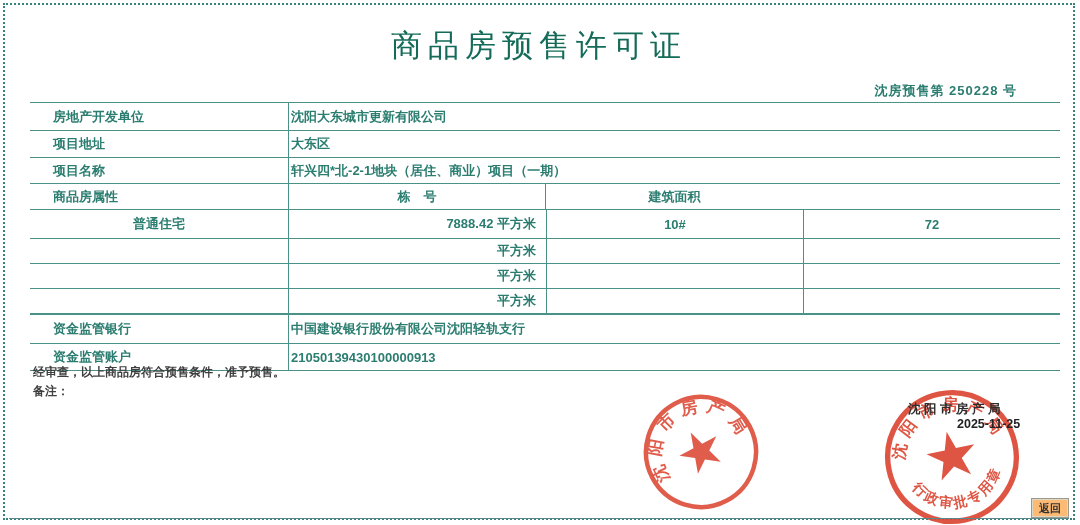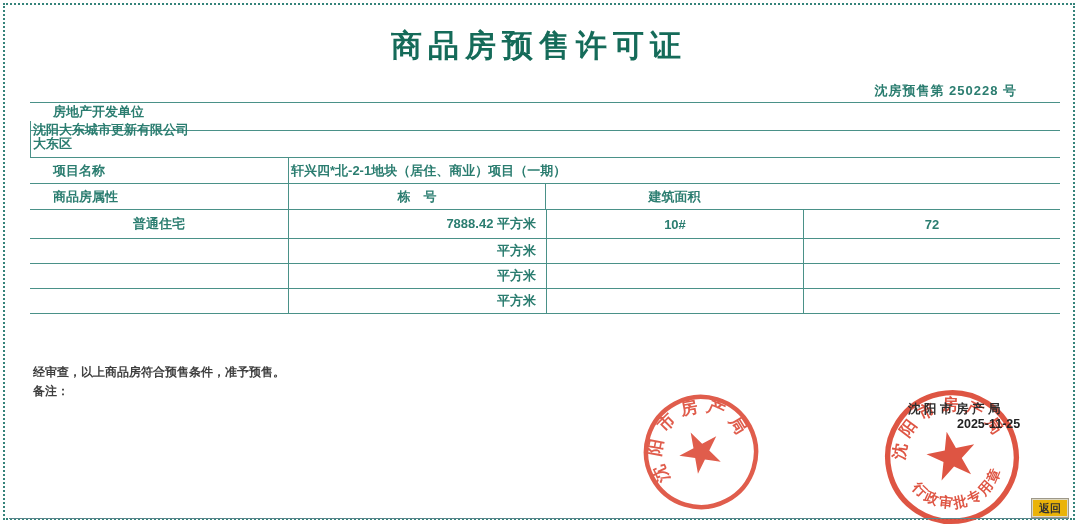--- a/index.html
+++ b/index.html
@@ -7,33 +7,33 @@
     width:1080px;height:525px;position:relative;overflow:hidden;
     background:#ffffff;
     font-family:"Liberation Sans", sans-serif;
   }
   .page{
     position:absolute;left:3px;top:3px;width:1068px;height:513px;
     border:2px dotted #35837a;background:#ffffff;
   }
   .title{
     position:absolute;left:0;right:0;top:20px;
-    text-align:center;font-size:31px;font-weight:700;
+    text-align:center;font-size:31px;font-weight:400;
     letter-spacing:6px;color:#156b59;
   }
   .permit-no{
     position:absolute;right:56px;top:77px;
     font-size:13px;font-weight:700;color:#2b7d70;letter-spacing:1px;
   }
   .tbl{
     position:absolute;left:25px;top:97px;width:1030px;
     color:#2b7d70;font-size:13px;font-weight:700;
   }
   .row{display:flex;align-items:stretch;border-bottom:1px solid #4a9188;}
-  .row.first{border-top:1px solid #4a9188;flex-direction:column;}
+  .row.first{border-top:1px solid #4a9188;}
   .row.bank1{border-top:1px solid #4a9188;}
   .cell{display:flex;align-items:center;box-sizing:border-box;}
   .lbl{width:258px;padding-left:23px;}
   .val{flex:1;border-left:1px solid #4a9188;padding-left:2px;}
   .c1{width:258px;}
   .c2{width:258px;border-left:1px solid #4a9188;}
   .c3{width:257px;border-left:1px solid #4a9188;}
   .c4{flex:1;border-left:1px solid #4a9188;}
   .left-pad{padding-left:23px;}
   .center{justify-content:center;}
@@ -53,21 +53,21 @@
   .overlay-date{
     position:absolute;left:952px;top:412px;z-index:5;
     font-size:12.5px;font-weight:700;color:#222;white-space:nowrap;
   }
   .bottom-rule{
     position:absolute;left:4px;right:4px;top:513px;height:0;
     border-top:1px solid #5a868c;
   }
   .back-btn{
     position:absolute;left:1026px;top:493px;width:38px;height:20px;z-index:6;
-    background:#eab308;border:1px solid #9e998a;
+    background:#fdba74;border:1px solid #9e998a;
     box-shadow:inset 0 0 0 1px #ddd8c4;
     font-size:11px;font-weight:700;color:#333;
     font-family:"Liberation Sans", sans-serif;
     display:flex;align-items:center;justify-content:center;
     padding:0;cursor:pointer;
   }
 </style>
 </head>
 <body>
 
@@ -77,20 +77,21 @@
 
   <div class="permit-no">沈房预售第 250228 号</div>
 
   <div class="tbl">
 
     <div class="row first h27">
       <div class="cell lbl">房地产开发单位</div>
       <div class="cell val">沈阳大东城市更新有限公司</div>
     </div>
     <div class="row h26">
+      <div class="cell lbl">项目地址</div>
       <div class="cell val">大东区</div>
     </div>
     <div class="row h25">
       <div class="cell lbl">项目名称</div>
       <div class="cell val">轩兴四*北-2-1地块（居住、商业）项目（一期）</div>
     </div>
 
     <div class="row h25">
       <div class="cell c1 left-pad">商品房属性</div>
       <div class="cell c3 center">栋　号</div>
@@ -115,20 +116,28 @@
       <div class="cell c3 center"></div>
       <div class="cell c4 center"></div>
     </div>
     <div class="row h24">
       <div class="cell c1 center"></div>
       <div class="cell c2 right">平方米</div>
       <div class="cell c3 center"></div>
       <div class="cell c4 center"></div>
     </div>
 
+    <div class="row bank1 h28">
+      <div class="cell lbl">资金监管银行</div>
+      <div class="cell val">中国建设银行股份有限公司沈阳轻轨支行</div>
+    </div>
+    <div class="row h26">
+      <div class="cell lbl">资金监管账户</div>
+      <div class="cell val">21050139430100000913</div>
+    </div>
 
   </div>
 
   <div class="notes">
     <div>经审查，以上商品房符合预售条件，准予预售。</div>
     <div>备注：</div>
   </div>
 
   <svg class="stamp stamp-left" viewBox="-65 -65 130 130" xmlns="http://www.w3.org/2000/svg">
     <g transform="rotate(-28)" fill="none" stroke="none">

